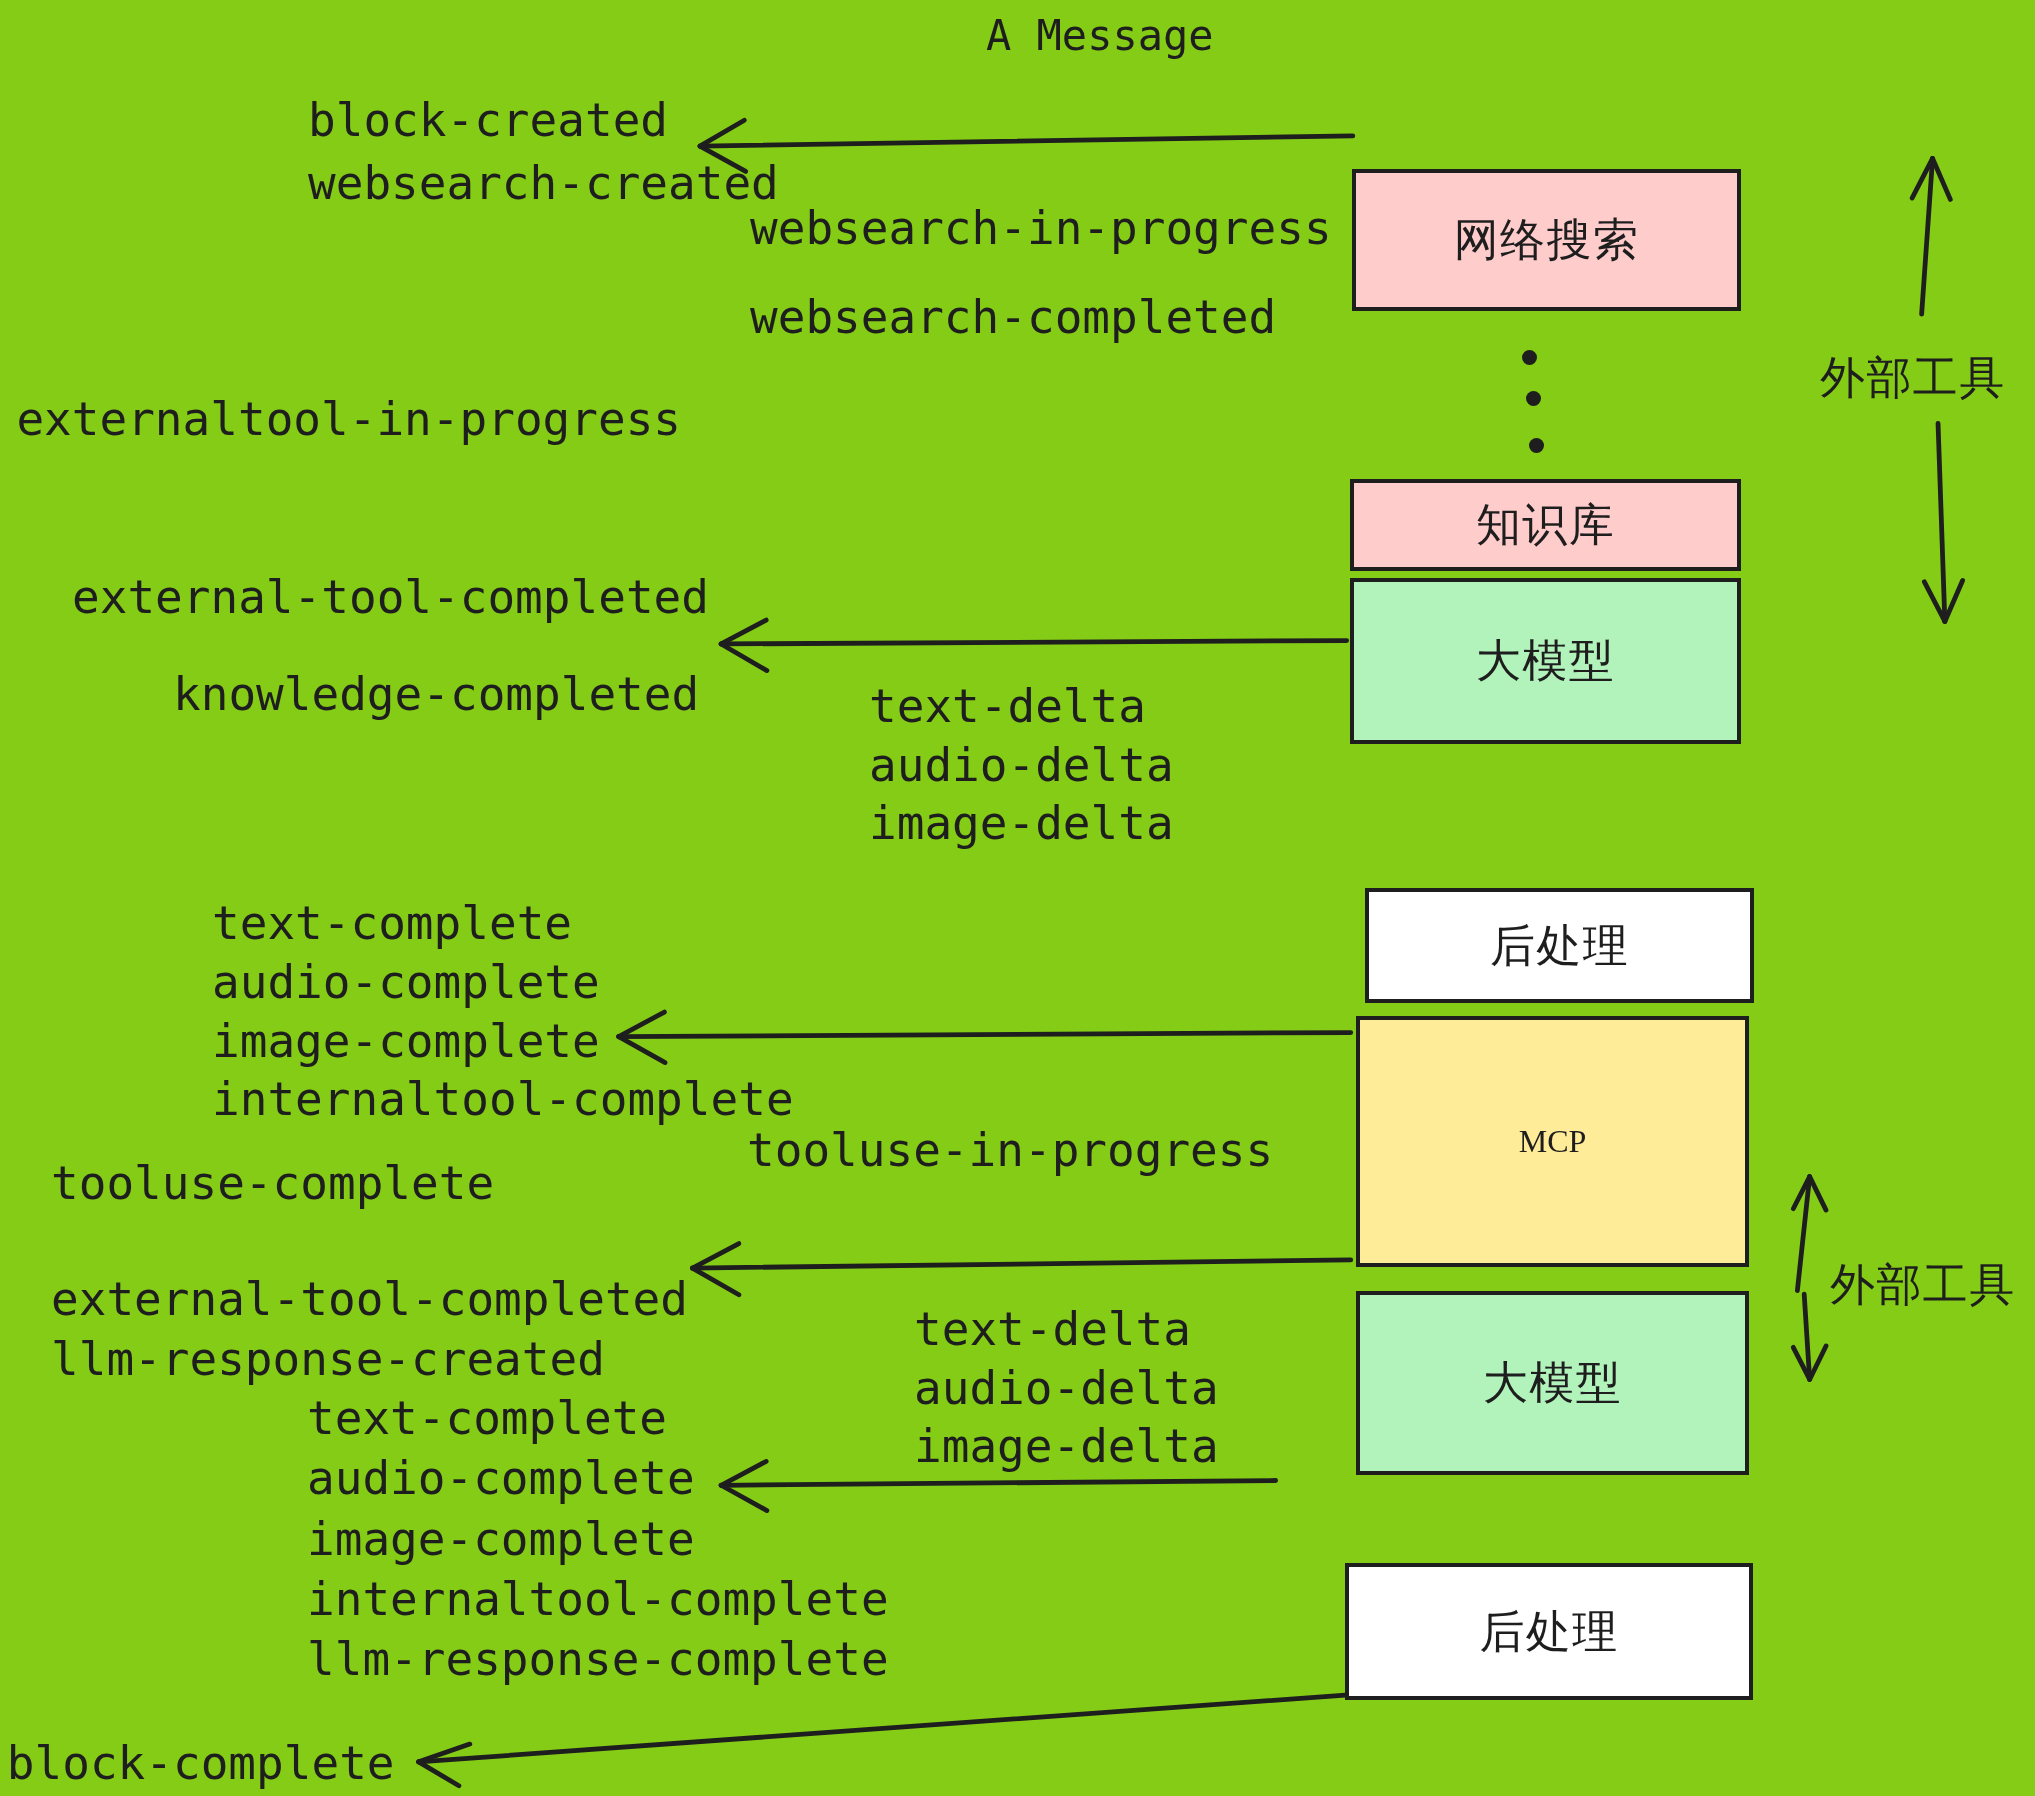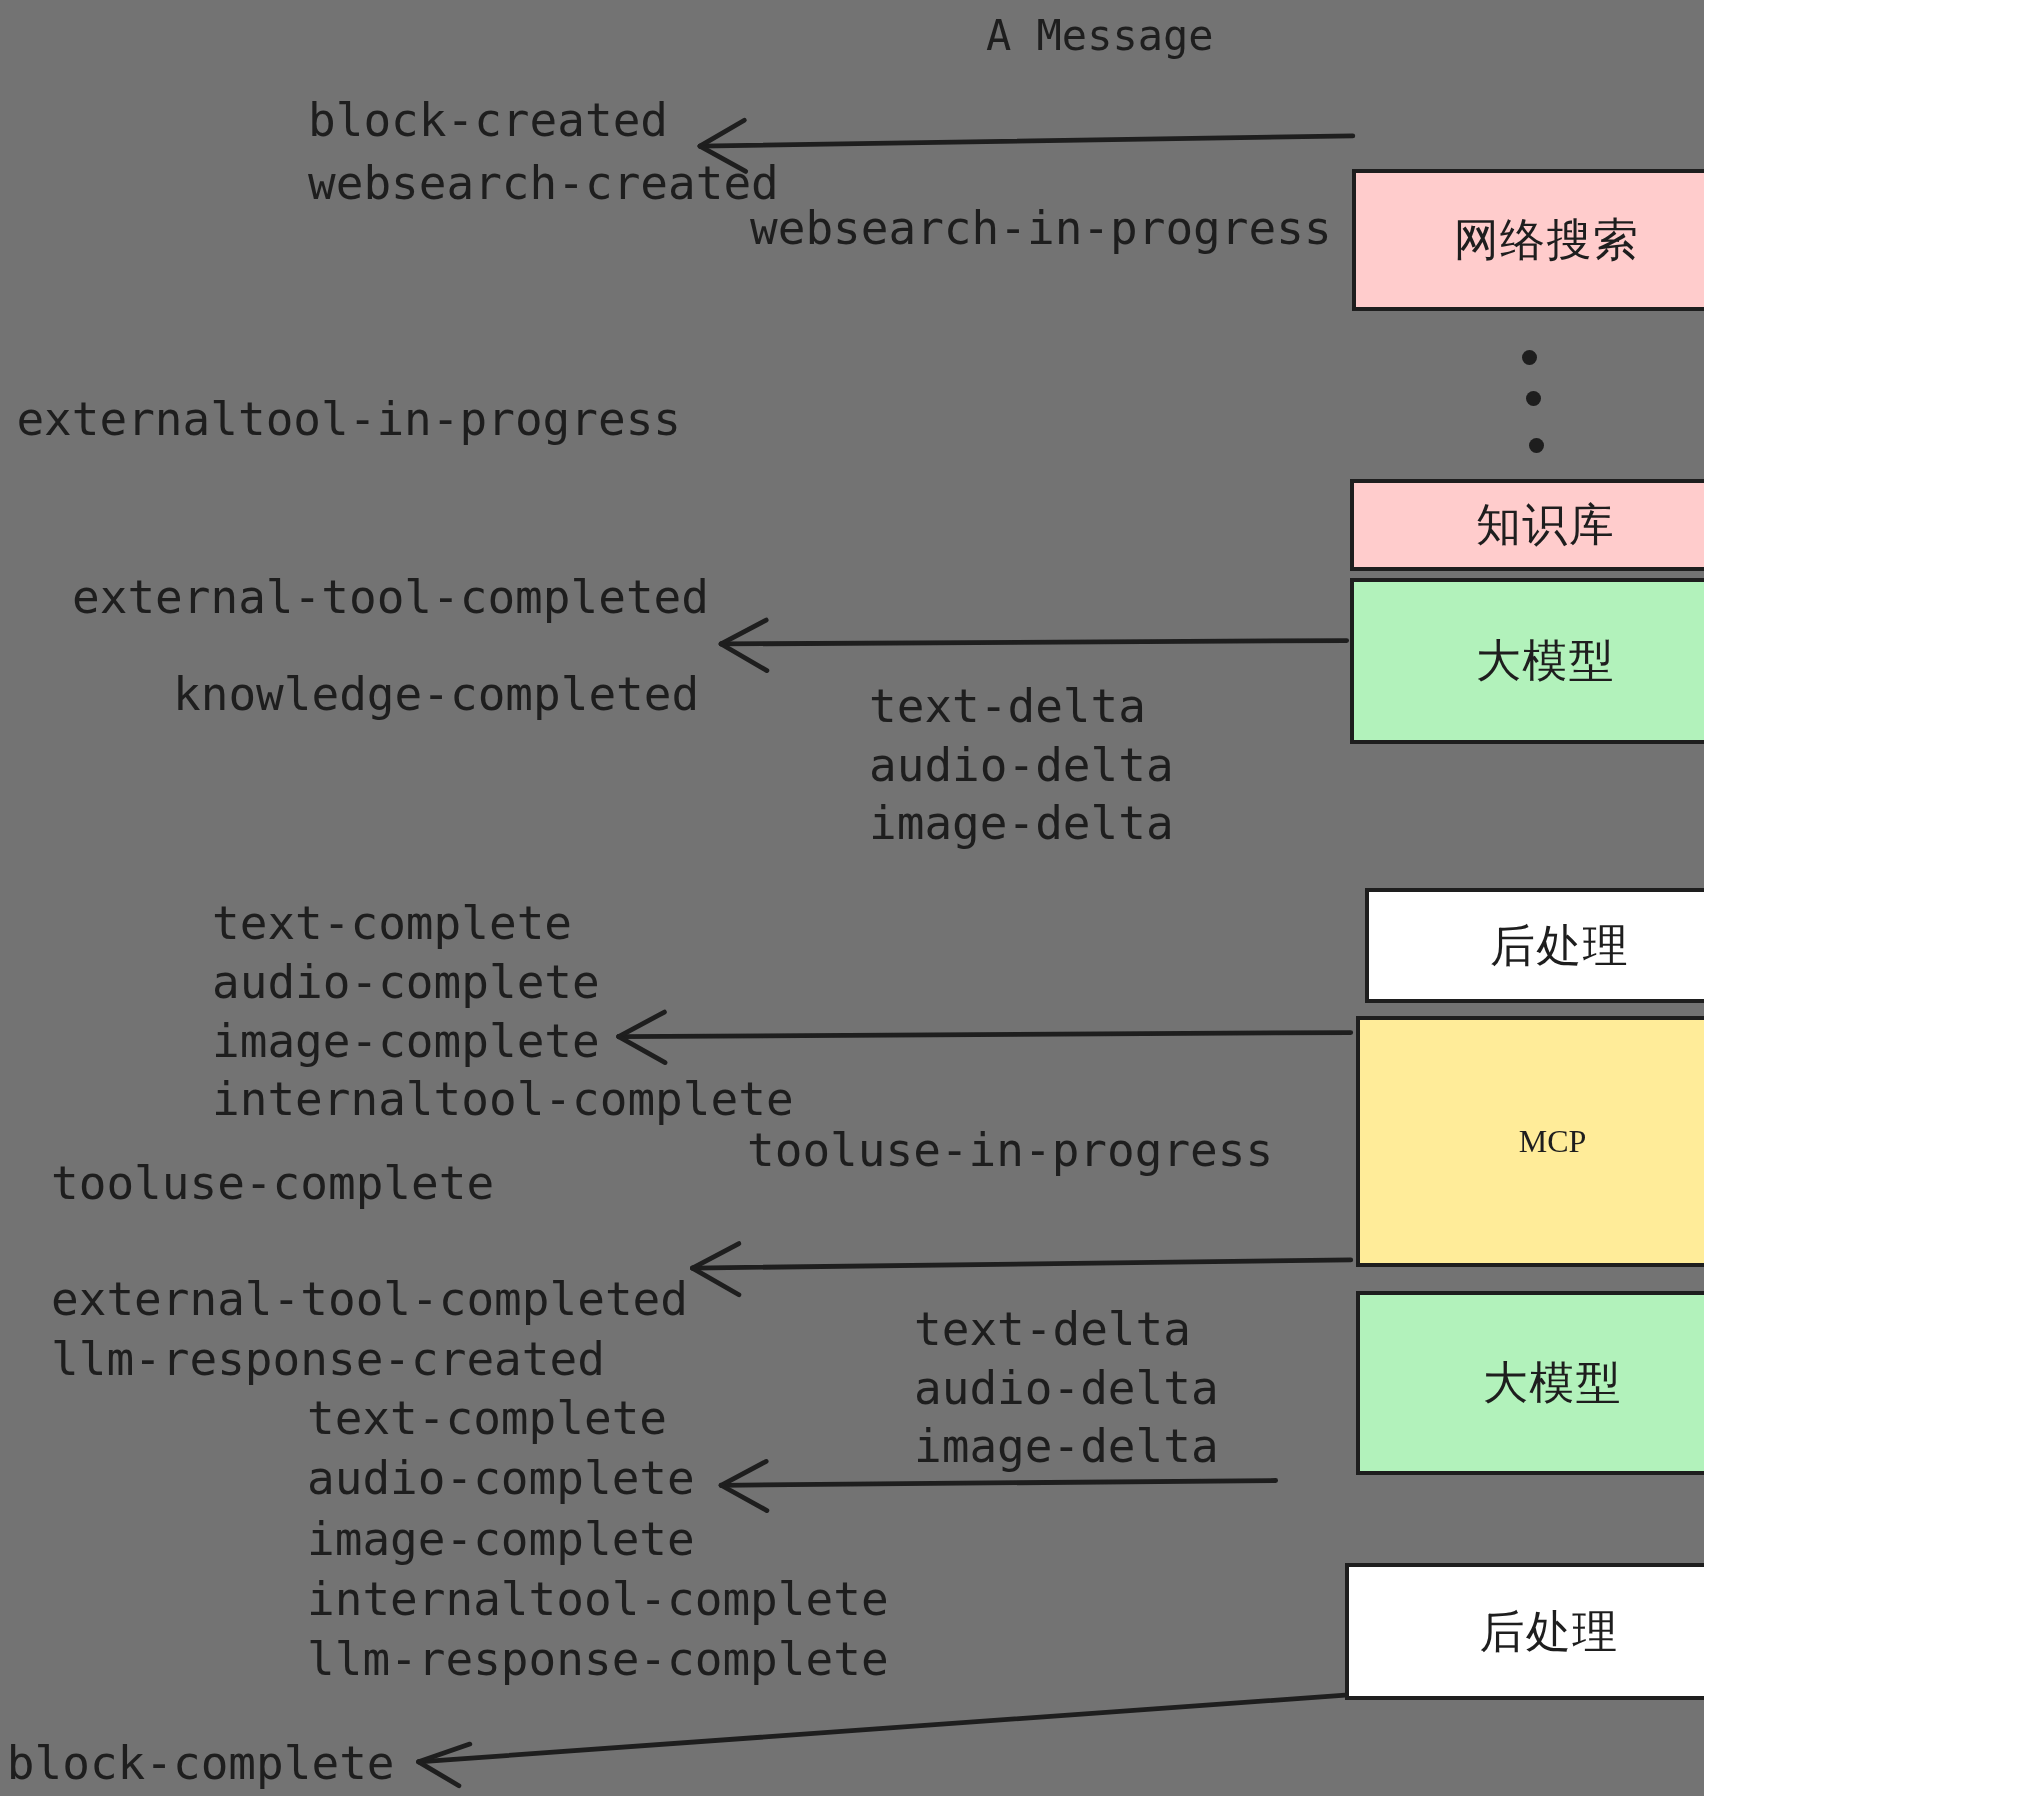--- a/index.html
+++ b/index.html
@@ -2,23 +2,23 @@
 <html style="font-size:11px"><head>
 <meta charset="utf-8">
 <style>
   html, body {
     margin: 0;
     padding: 0;
     background: #ffffff;
   }
   #canvas {
     position: relative;
-    width: 1704px;
+    width: 2035px;
     height: 1796px;
-    background: #737373;
+    background: #84cc16;
     font-family: "DejaVu Sans Mono", "Liberation Mono", monospace;
     overflow: hidden;
   }
   .evt {
     position: absolute;
     font-family: "DejaVu Sans Mono", "Liberation Mono", monospace;
     font-size: 46px;
     line-height: 1.0;
     color: #1e1e1e;
     white-space: nowrap;
@@ -140,20 +140,21 @@
         <path d="M 2642 1895 L 2650 2020"></path>
         <path d="M 2650 2020 L 2626 1973"></path>
         <path d="M 2650 2020 L 2674 1971"></path>
       </g>
     </g>
   </svg>
 
   <div class="evt" style="left:308px;  top:97px;">block-created</div>
   <div class="evt" style="left:308px;  top:160px;">websearch-created</div>
   <div class="evt" style="left:750px; top:205px;">websearch-in-progress</div>
+  <div class="evt" style="left:750px; top:294px;">websearch-completed</div>
   <div class="evt" style="left:16.4px;   top:396px;">externaltool-in-progress</div>
   <div class="evt" style="left:72px;  top:574px;">external-tool-completed</div>
   <div class="evt" style="left:173px;  top:631px;margin-top:40px;">knowledge-completed</div>
   <div class="evt" style="left:869px; top:683px;">text-delta</div>
   <div class="evt" style="left:869px; top:742px;">audio-delta</div>
   <div class="evt" style="left:869px; top:800px;">image-delta</div>
   <div class="evt" style="left:212px;  top:900px;">text-complete</div>
   <div class="evt" style="left:212px;  top:959px;">audio-complete</div>
   <div class="evt" style="left:212px;  top:1018px;">image-complete</div>
   <div class="evt" style="left:212px;  top:1076px;">internaltool-complete</div>

